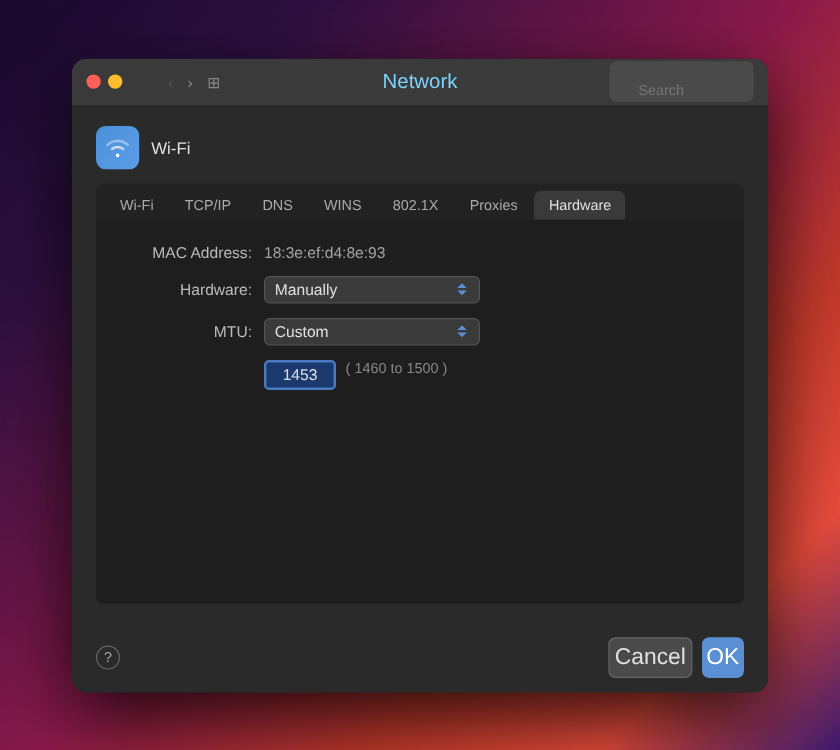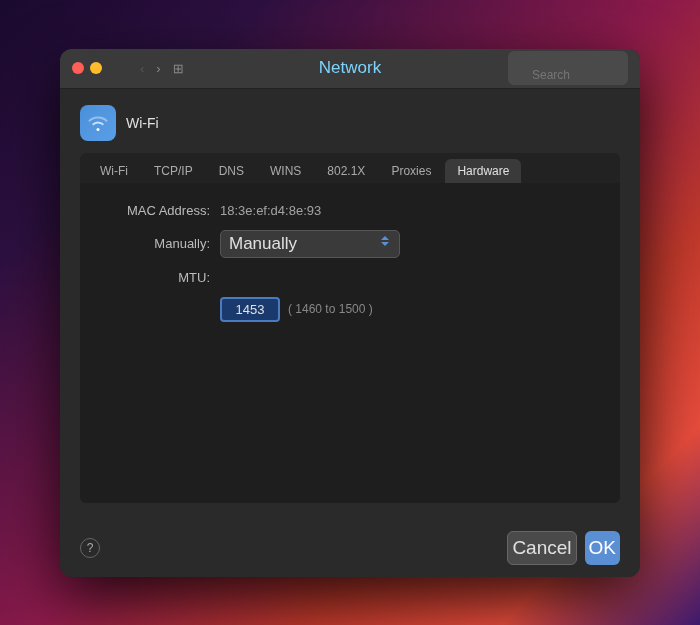--- a/index.html
+++ b/index.html
@@ -188,40 +188,40 @@
     .field-value {
       color: #a3a3a3;
       font-size: 13px;
     }
 
     .dropdown {
       background: #3a3a3a;
       border: 1px solid #555;
       border-radius: 5px;
       color: #e0e0e0;
-      font-size: 17px;
+      font-size: 13px;
       padding: 3px 8px;
       width: 180px;
       display: flex;
       align-items: flex-start;
       justify-content: space-between;
       cursor: pointer;
     }
 
     .dropdown-arrow {
       color: #5a8fd4;
       font-size: 14px;
       display: flex;
       flex-direction: column;
       line-height: 1;
     }
 
     .mtu-row {
       display: flex;
-      align-items: center;
+      align-items: flex-start;
       gap: 8px;
       margin-top: 4px;
       margin-left: 120px;
     }
 
     .mtu-input {
       background: #1a3a6e;
       border: 2px solid #4a7abf;
       border-radius: 4px;
       color: #e0e0e0;
@@ -335,34 +335,43 @@
       </div>
 
       <div class="panel">
 
         <div class="field-row">
           <span class="field-label">MAC Address:</span>
           <span class="field-value">18:3e:ef:d4:8e:93</span>
         </div>
 
         <div class="field-row">
-          <span class="field-label">Manually:</span>
+          <span class="field-label">Hardware:</span>
           <div class="dropdown">
             <span>Manually</span>
             <span class="dropdown-arrow">
               <svg width="12" height="14" viewBox="0 0 12 14" fill="#5a8fd4">
                 <path d="M6 2L10 6H2z"></path>
                 <path d="M6 12L10 8H2z"></path>
               </svg>
             </span>
           </div>
         </div>
 
         <div class="field-row">
           <span class="field-label">MTU:</span>
+          <div class="dropdown">
+            <span>Custom</span>
+            <span class="dropdown-arrow">
+              <svg width="12" height="14" viewBox="0 0 12 14" fill="#5a8fd4">
+                <path d="M6 2L10 6H2z"></path>
+                <path d="M6 12L10 8H2z"></path>
+              </svg>
+            </span>
+          </div>
         </div>
 
         <div class="mtu-row">
           <input class="mtu-input" type="text" value="1453" style="">
           <span class="mtu-range">( 1460 to 1500 )</span>
         </div>
       </div>
     </div>
   </div>
 

